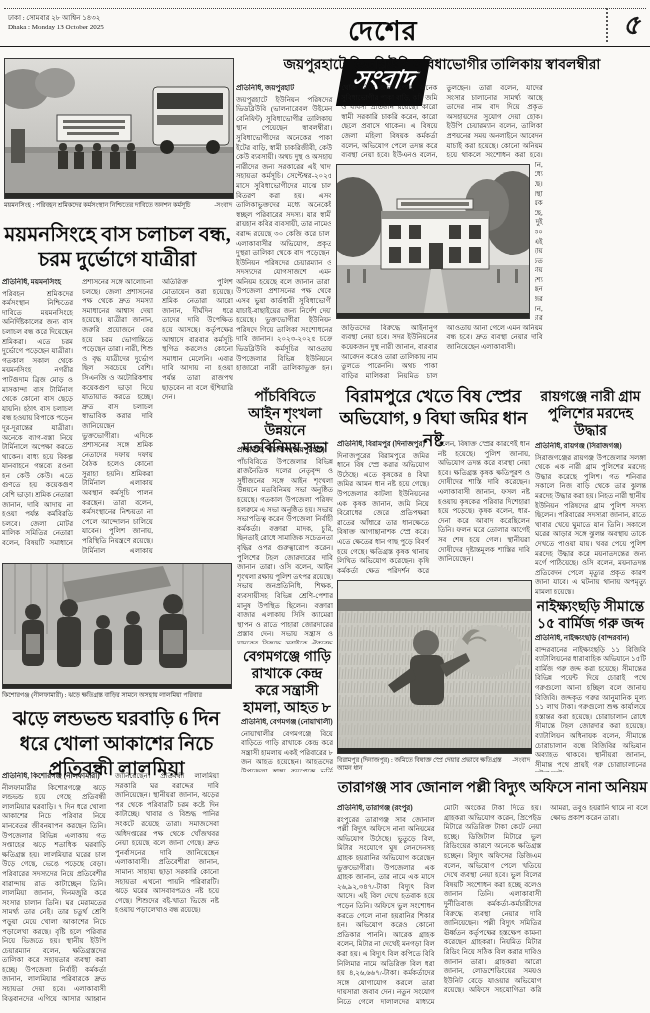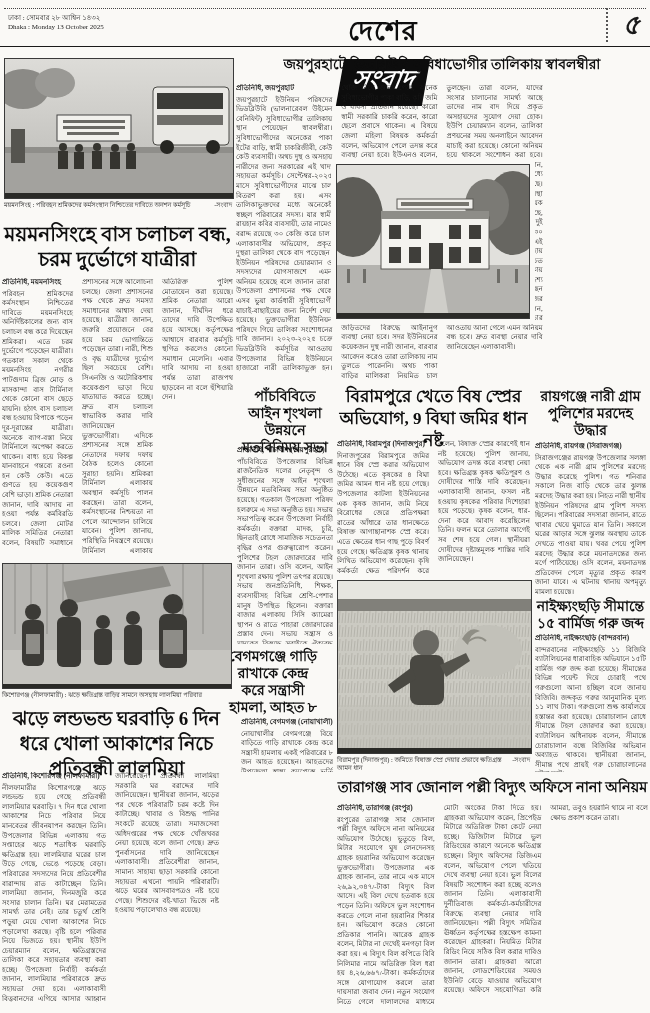--- a/index.html
+++ b/index.html
@@ -137,21 +137,21 @@
     <b class="byline">প্রতিনিধি, ময়মনসিংহ</b>
     <span>পরিবহন শ্রমিকদের কর্মসংস্থান নিশ্চিতের দাবিতে ময়মনসিংহে অনির্দিষ্টকালের জন্য বাস চলাচল বন্ধ করে দিয়েছেন শ্রমিকরা। এতে চরম দুর্ভোগে পড়েছেন যাত্রীরা। গতকাল সকাল থেকে ময়মনসিংহ নগরীর পাটগুদাম ব্রিজ মোড় ও মাসকান্দা বাস টার্মিনাল থেকে কোনো বাস ছেড়ে যায়নি। হঠাৎ বাস চলাচল বন্ধ হওয়ায় বিপাকে পড়েন দূর-দূরান্তের যাত্রীরা। অনেকে ব্যাগ-বস্তা নিয়ে টার্মিনালে অপেক্ষা করতে থাকেন। বাধ্য হয়ে বিকল্প যানবাহনে গন্তব্যে রওনা হন কেউ কেউ। এতে গুণতে হয় কয়েকগুণ বেশি ভাড়া। শ্রমিক নেতারা জানান, দাবি আদায় না হওয়া পর্যন্ত কর্মবিরতি চলবে। জেলা মোটর মালিক সমিতির নেতারা বলেন, বিষয়টি সমাধানে প্রশাসনের সঙ্গে আলোচনা চলছে। জেলা প্রশাসনের পক্ষ থেকে দ্রুত সমস্যা সমাধানের আশ্বাস দেয়া হয়েছে। যাত্রীরা জানান, জরুরি প্রয়োজনে বের হয়ে চরম ভোগান্তিতে পড়েছেন তারা। নারী, শিশু ও বৃদ্ধ যাত্রীদের দুর্ভোগ ছিল সবচেয়ে বেশি। সিএনজি ও অটোরিকশায় কয়েকগুণ ভাড়া দিয়ে যাতায়াত করতে হচ্ছে। দ্রুত বাস চলাচল স্বাভাবিক করার দাবি জানিয়েছেন ভুক্তভোগীরা। এদিকে প্রশাসনের সঙ্গে শ্রমিক নেতাদের দফায় দফায় বৈঠক হলেও কোনো সুরাহা হয়নি। শ্রমিকরা টার্মিনাল এলাকায় অবস্থান কর্মসূচি পালন করছেন। তারা বলেন, কর্মসংস্থানের নিশ্চয়তা না পেলে আন্দোলন চালিয়ে যাবেন। পুলিশ জানায়, পরিস্থিতি নিয়ন্ত্রণে রয়েছে। টার্মিনাল এলাকায় অতিরিক্ত পুলিশ মোতায়েন করা হয়েছে। শ্রমিক নেতারা আরো জানান, দীর্ঘদিন ধরে তাদের দাবি উপেক্ষিত হয়ে আসছে। কর্তৃপক্ষের আশ্বাসে বারবার কর্মসূচি স্থগিত করলেও কোনো সমাধান মেলেনি। এবার দাবি আদায় না হওয়া পর্যন্ত তারা রাজপথ ছাড়বেন না বলে হুঁশিয়ারি দেন।</span>
   </div>
 
   <div class="abs headline hl-sm" style="left:237px;top:388px;width:96px;">পাঁচবিবিতে আইন শৃংখলা উন্নয়নে মতবিনিময় সভা</div>
   <div class="abs body-txt" style="left:237px;top:446px;width:96px;height:198px;">
     <b class="byline">প্রতিনিধি, পাঁচবিবি (জয়পুরহাট)</b>
     <span>পাঁচবিবিতে উপজেলার বিভিন্ন রাজনৈতিক দলের নেতৃবৃন্দ ও সুধীজনের সঙ্গে আইন শৃংখলা উন্নয়নে মতবিনিময় সভা অনুষ্ঠিত হয়েছে। গতকাল উপজেলা পরিষদ হলরুমে এ সভা অনুষ্ঠিত হয়। সভায় সভাপতিত্ব করেন উপজেলা নির্বাহী কর্মকর্তা। বক্তারা মাদক, চুরি, ছিনতাই রোধে সামাজিক সচেতনতা বৃদ্ধির ওপর গুরুত্বারোপ করেন। পুলিশের টহল জোরদারের দাবি জানান তারা। ওসি বলেন, আইন শৃংখলা রক্ষায় পুলিশ তৎপর রয়েছে। সভায় জনপ্রতিনিধি, শিক্ষক, ব্যবসায়ীসহ বিভিন্ন শ্রেণি-পেশার মানুষ উপস্থিত ছিলেন। বক্তারা বাজার এলাকায় সিসি ক্যামেরা স্থাপন ও রাতে পাহারা জোরদারের প্রস্তাব দেন। সভায় সন্ত্রাস ও মাদকের বিরুদ্ধে সবাইকে ঐক্যবদ্ধ থাকার আহ্বান জানানো হয়।</span>
   </div>
 
-  <div class="abs headline hl-sm" style="left:227px;top:648px;width:92px;">বেগমগঞ্জে গাড়ি রাখাকে কেন্দ্র করে সন্ত্রাসী হামলা, আহত ৮</div>
+  <div class="abs headline hl-sm" style="left:241px;top:648px;width:92px;">বেগমগঞ্জে গাড়ি রাখাকে কেন্দ্র করে সন্ত্রাসী হামলা, আহত ৮</div>
   <div class="abs body-txt" style="left:241px;top:718px;width:92px;height:54px;">
     <b class="byline">প্রতিনিধি, বেগমগঞ্জ (নোয়াখালী)</b>
     <span>নোয়াখালীর বেগমগঞ্জে বিয়ে বাড়িতে গাড়ি রাখাকে কেন্দ্র করে সন্ত্রাসী হামলায় একই পরিবারের ৮ জন আহত হয়েছেন। আহতদের উপজেলা স্বাস্থ্য কমপ্লেক্সে ভর্তি করা হয়েছে। এ ঘটনায় থানায় অভিযোগ দায়ের করা হয়েছে। পুলিশ জানায়, ঘটনার তদন্ত চলছে। দোষীদের গ্রেপ্তারে অভিযান চালানো হচ্ছে।</span>
   </div>
 
   <div class="abs headline hl-md" style="left:337px;top:386px;width:193px;">বিরামপুরে খেতে বিষ স্প্রের অভিযোগ, 9 বিঘা জমির ধান নষ্ট</div>
   <div class="abs body-txt cols2" style="left:337px;top:440px;width:193px;height:138px;">
     <b class="byline">প্রতিনিধি, বিরামপুর (দিনাজপুর)</b>
     <span>দিনাজপুরের বিরামপুরে জমির ধানে বিষ স্প্রে করার অভিযোগ উঠেছে। এতে কৃষকের ৪ বিঘা জমির আমন ধান নষ্ট হয়ে গেছে। উপজেলার কাটলা ইউনিয়নের এক কৃষক জানান, জমি নিয়ে বিরোধের জেরে প্রতিপক্ষরা রাতের আঁধারে তার ধানক্ষেতে বিষাক্ত আগাছানাশক স্প্রে করে। এতে ক্ষেতের ধান গাছ পুড়ে বিবর্ণ হয়ে গেছে। ক্ষতিগ্রস্ত কৃষক থানায় লিখিত অভিযোগ করেছেন। কৃষি কর্মকর্তা ক্ষেত পরিদর্শন করে বলেন, বিষাক্ত স্প্রের কারণেই ধান নষ্ট হয়েছে। পুলিশ জানায়, অভিযোগ তদন্ত করে ব্যবস্থা নেয়া হবে। ক্ষতিগ্রস্ত কৃষক ক্ষতিপূরণ ও দোষীদের শাস্তি দাবি করেছেন। এলাকাবাসী জানান, ফসল নষ্ট হওয়ায় কৃষকের পরিবার দিশেহারা হয়ে পড়েছে। কৃষক বলেন, ধার-দেনা করে আবাদ করেছিলেন তিনি। ফলন ঘরে তোলার আগেই সব শেষ হয়ে গেল। স্থানীয়রা দোষীদের দৃষ্টান্তমূলক শাস্তির দাবি জানিয়েছেন।</span>
   </div>

